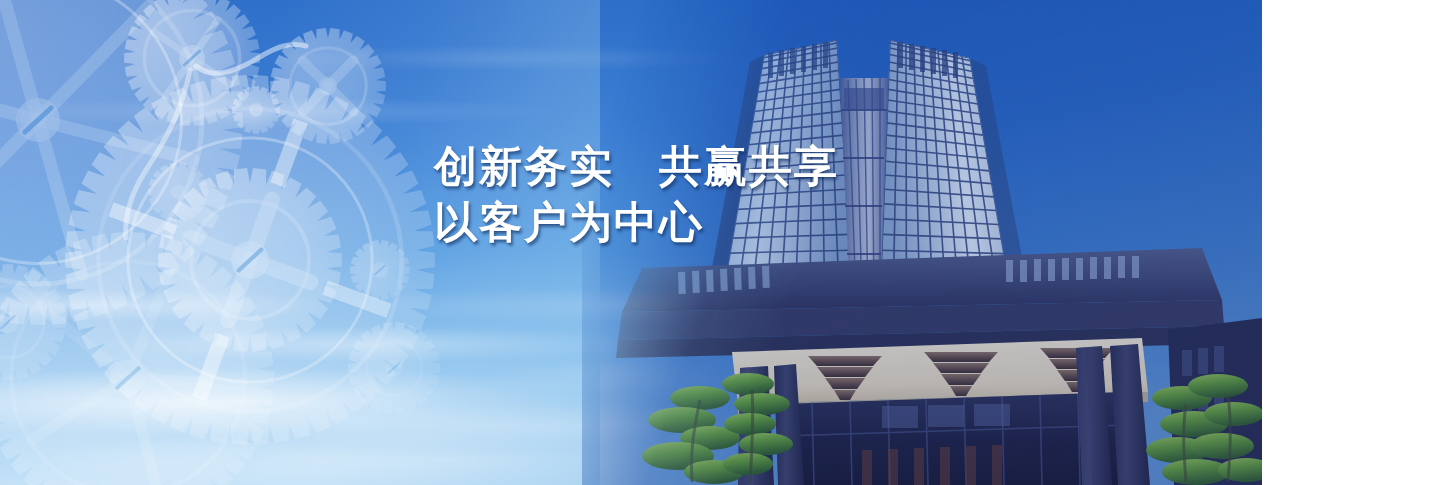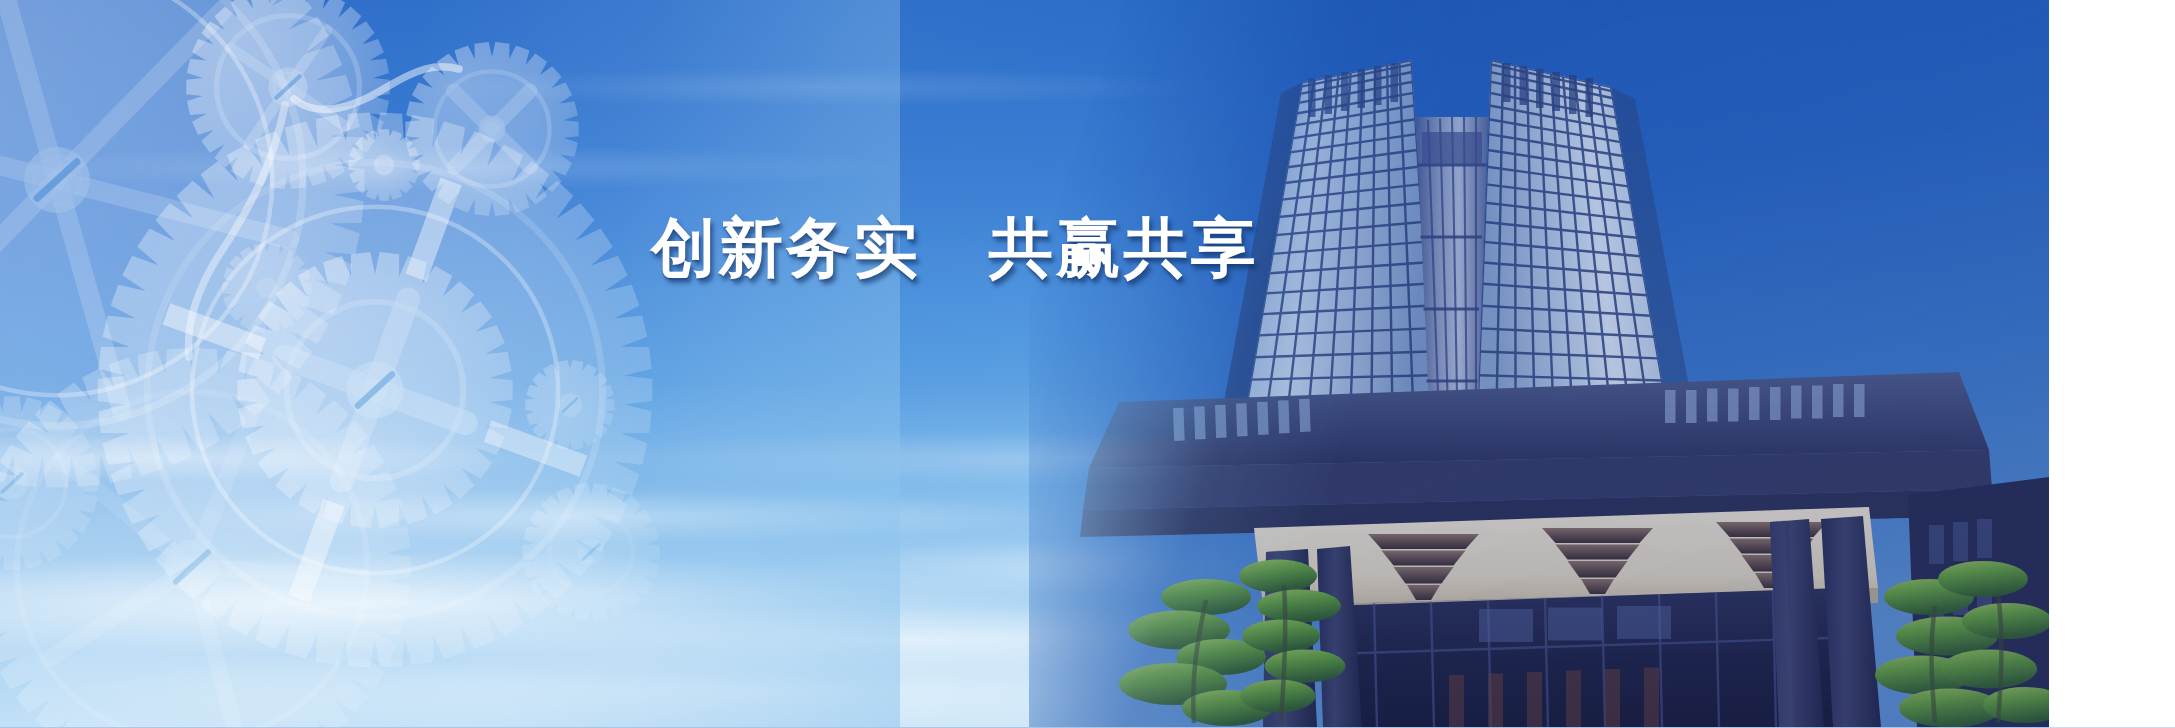--- a/index.html
+++ b/index.html
@@ -2,21 +2,21 @@
 <html><head>
 <meta charset="utf-8">
 <title>Corporate Banner</title>
 <style>
   * { margin:0; padding:0; box-sizing:border-box; }
   html,body { background:#ffffff; }
   body { font-family:"Liberation Sans", sans-serif; }
 
   #banner {
     position:relative;
-    width:1366px;
+    width:1262px;
     height:485px;
     overflow:hidden;
     background:#2f6fcb;
   }
 
   
   .sky-base {
     position:absolute; inset:0;
     background:
       linear-gradient(175deg,
@@ -563,15 +563,16 @@
       <g stroke="#3a4a2e" stroke-width="3" opacity="0.6" fill="none">
         <path d="M604,404 C600,432 602,456 604,482"></path>
         <path d="M646,396 C650,424 648,454 646,482"></path>
       </g>
     </svg>
   </div>
   <div class="photo-tint"></div>
 
   <div id="copy">
     <div class="h-cn">创新务实　共赢共享</div>
+    <div class="h-cn">以客户为中心</div>
   </div>
 
 </div>
 
 </body></html>

